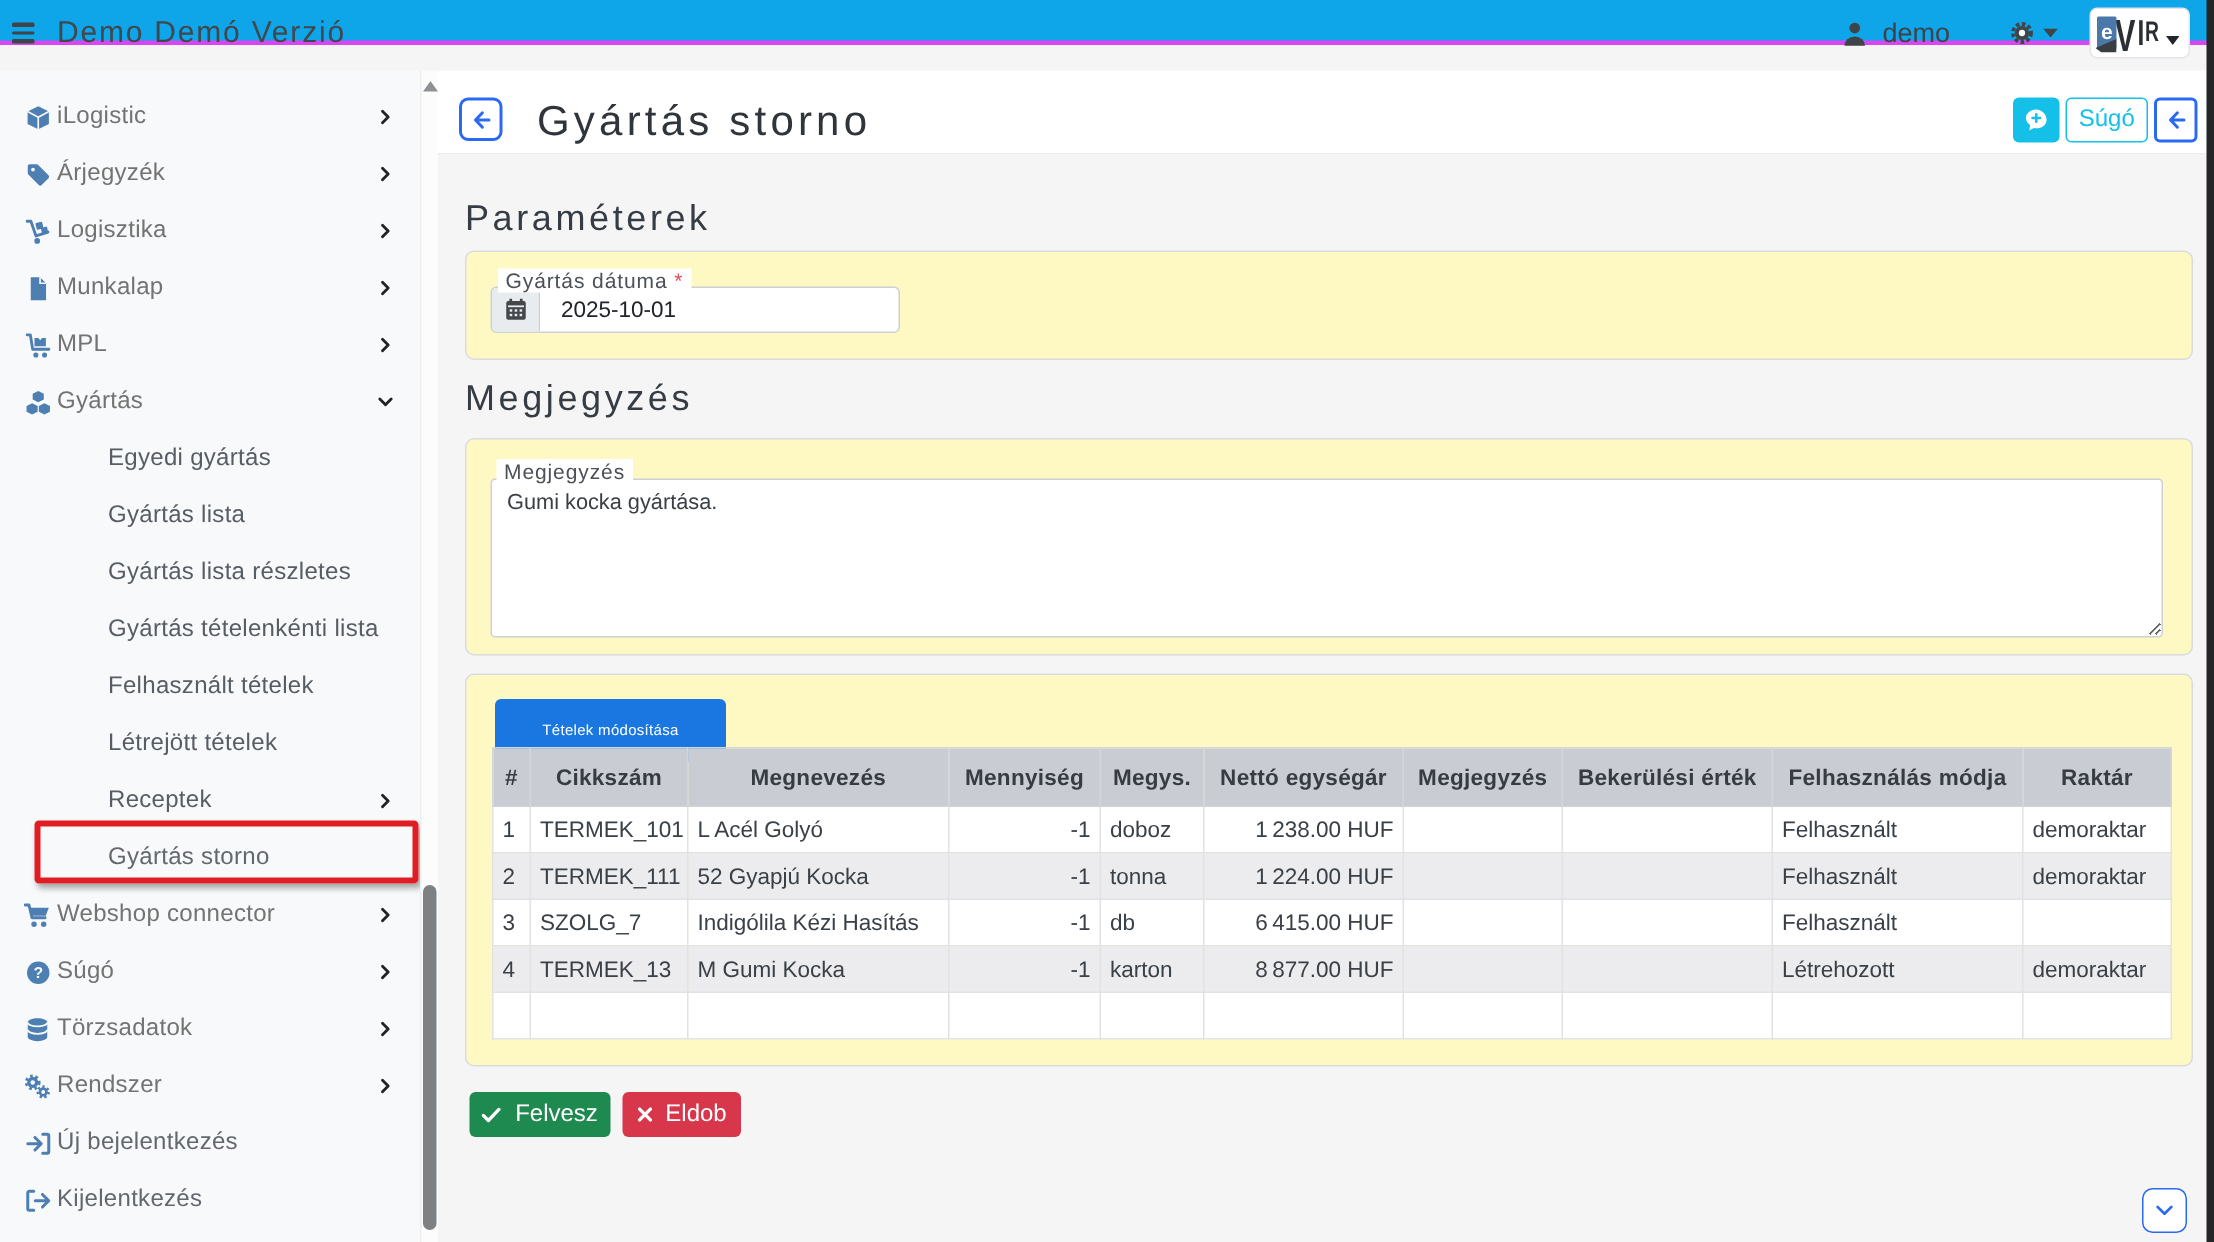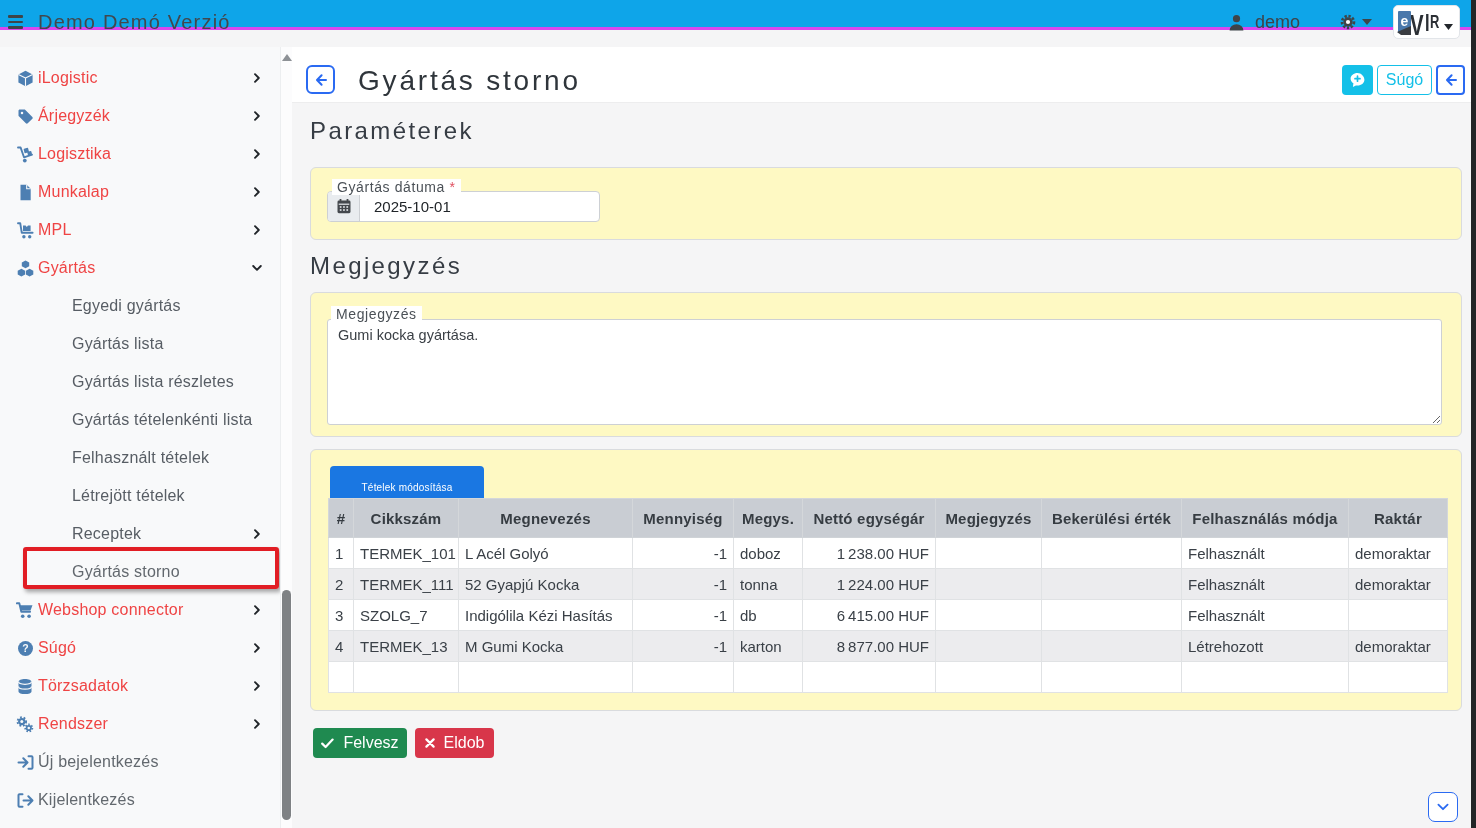--- a/index.html
+++ b/index.html
@@ -16,21 +16,21 @@
 #userbox .uname { font-size:18px; margin-left:10px; }
 #gearbox { position:absolute; left:1339px; top:13px; display:flex; align-items:center; }
 #logobtn { position:absolute; left:1393px; top:5px; width:67px; height:34px; background:#fff; border:1px solid #e2e5e9; border-radius:5px; display:flex; align-items:center; }
 #eblock { position:absolute; left:4px; top:5px; width:13px; height:22px; background:#4a78ab; border-radius:1px; color:#fff; font-size:14px; font-weight:bold; text-align:center; line-height:20px; z-index:2; }
 #vir { -webkit-font-smoothing:antialiased; position:absolute; left:16px; top:4px; width:30px; height:28px; font-weight:bold; color:#2b2f34; } #vir span { position:absolute; display:inline-block; line-height:1; transform:scaleX(0.68); transform-origin:left top; }
 
 
 #sidebar { position:absolute; left:0; top:47px; width:280px; height:781px; background:#f8f9fa; padding-top:12px; z-index:20; }
 .mi { height:38px; display:flex; align-items:center; position:relative; }
 .mi .ico { width:26px; margin-left:12px; display:flex; justify-content:center; }
-.mi .lbl { margin-left:0px; font-size:16px; color:#ef4444; letter-spacing:0.2px; }
+.mi .lbl { margin-left:0px; font-size:16px; color:#737373; letter-spacing:0.2px; }
 .mi.sub .lbl { margin-left:72px; color:#575d64; }
 .mi .chev { position:absolute; right:17px; top:13px; }
 .mi.graytxt .lbl { color:#62686e; }
 #redbox { position:absolute; left:23px; top:500px; width:256px; height:42px; border:4px solid #e11d24; border-radius:3px; box-shadow:2px 3px 4px rgba(0,0,0,0.35); }
 
 
 #sbtrack { position:absolute; left:280px; top:47px; width:12px; height:781px; background:#fcfcfd; border-left:1px solid #eceef0; z-index:21; }
 #sbthumb { position:absolute; left:1px; top:543px; width:9px; height:230px; background:#7e8184; border-radius:5px; }
 #sbarrow { position:absolute; left:1px; top:7px; width:0; height:0; border-left:5px solid transparent; border-right:5px solid transparent; border-bottom:7px solid #8d9196; }
 
@@ -326,21 +326,21 @@
     </div>
   <div id="sugobtn">Súgó</div>
   <div class="sqbtn" id="backbtn2">
       <svg width="16" height="16" viewBox="0 0 16 16">
         <path d="M8.6 3.2 L4 8 L8.6 12.8 M4.4 8 H13" stroke="#2a6af2" stroke-width="2" fill="none" stroke-linecap="round" stroke-linejoin="round"></path>
       </svg>
     </div>
 </div>
 
 <div id="content">
-  <div class="h2" style="top:14px">Paraméterek</div>
+  <div class="h2" style="top:29px">Paraméterek</div>
   <div class="card" id="card1">
     <div id="datefield">
       <span class="flabel">Gyártás dátuma <span class="req">*</span></span>
       <div id="dateicon">
           <svg width="14" height="15" viewBox="0 0 14 15">
             <path d="M3.5 0 v3 M10.5 0 v3" stroke="#44484d" stroke-width="1.8"></path>
             <rect x="0.5" y="1.6" width="13" height="12.6" rx="1.4" fill="#44484d"></rect>
             <rect x="1.7" y="4.6" width="10.6" height="1.2" fill="#e9ecef"></rect>
             <g fill="#e9ecef">
               <rect x="2.8" y="7.2" width="1.7" height="1.6"></rect>

